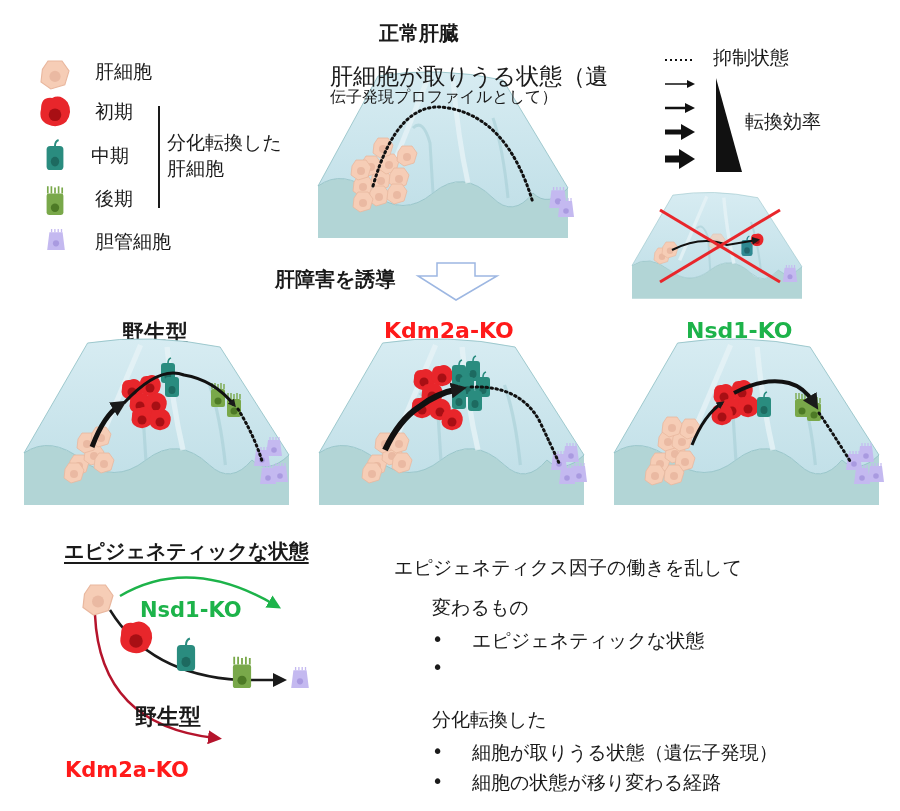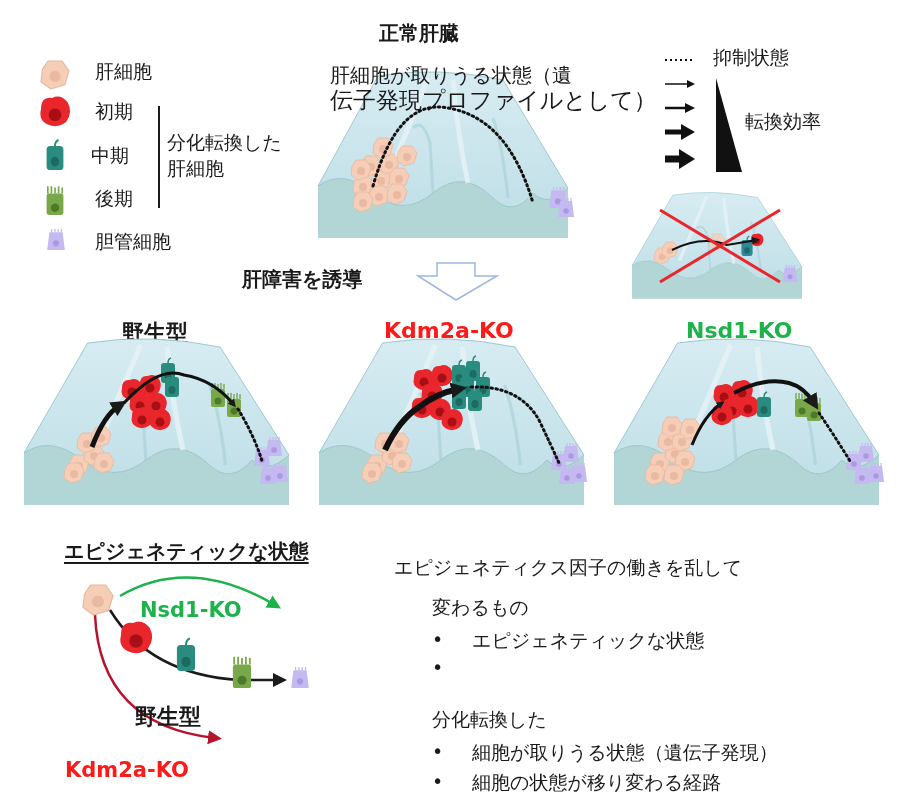--- a/index.html
+++ b/index.html
@@ -119,22 +119,22 @@
     <use href="#hep" transform="translate(34,8)"></use>
       <use href="#hep" transform="translate(-2,-16)"></use>
       <use href="#hep" transform="translate(44,-30)"></use>
     <use href="#hep" transform="translate(20,-38)"></use>
       <use href="#hep" transform="translate(0,16)"></use>
   </g>
   <path d="M85,108 Q110,20 160,30 Q220,40 245,125" stroke="#111" stroke-width="3" stroke-dasharray="1.5,3.5" stroke-linecap="round" fill="none" transform="translate(-30,10) scale(1)"></path>
   <use href="#purple" transform="translate(240,130) scale(1.1)"></use>
   <use href="#purple" transform="translate(248,140) scale(1)"></use>
 </svg>
-<div class="abs txt" style="left:330px;top:63px;font-size:20px">肝細胞が取りうる状態（遺</div>
-<div class="abs txt" style="left:330px;top:87px;font-size:23px">伝子発現プロファイルとして）</div>
+<div class="abs txt" style="left:330px;top:63px;font-size:23px">肝細胞が取りうる状態（遺</div>
+<div class="abs txt" style="left:330px;top:87px;font-size:16px">伝子発現プロファイルとして）</div>
 
 <div>
   <svg style="left:665px;top:57px" width="32" height="6">
     <line x1="0" y1="3" x2="30" y2="3" stroke="#111" stroke-width="2" stroke-dasharray="2,3"></line>
   </svg>
   <div class="abs txt" style="left:713px;top:46px">抑制状態</div>
 
   <svg style="left:665px;top:78px" width="32" height="12">
     <line x1="0" y1="6" x2="24" y2="6" stroke="#111" stroke-width="1.5"></line>
       <path d="M22,2 L30,6 L22,10Z" fill="#111"></path>
@@ -167,21 +167,21 @@
       <use href="#teal" transform="translate(85,-2) scale(0.8)" style="filter:hue-rotate(15deg)"></use>
       <use href="#red" transform="translate(95,-10) scale(0.6)"></use>
       <use href="#purple" transform="translate(128,24) scale(0.9)"></use>
     </g>
     <path d="M40,60 Q70,45 95,55 L125,50" stroke="#111" stroke-width="2" fill="none" marker-end="url(#arrBlack)"></path>
     <line x1="28" y1="20" x2="148" y2="92" stroke="#e8262b" stroke-width="3"></line>
     <line x1="148" y1="20" x2="28" y2="92" stroke="#e8262b" stroke-width="3"></line>
   </svg>
 </div>
 
-<div class="abs title" style="left:242px;top:266px">肝障害を誘導</div>
+<div class="abs title" style="left:275px;top:266px">肝障害を誘導</div>
 <svg style="left:417px;top:262px" width="84" height="40">
   <path d="M20,1 L58,1 L58,14 L80,14 L39,38 L1,14 L20,14Z" fill="#ffffff" stroke="#9db7e2" stroke-width="1.5"></path>
 </svg>
 
 <div class="abs title" style="left:122px;top:318px;font-size:22px">野生型</div>
 <svg style="left:24px;top:335px" width="265" height="175">
   <g transform="scale(1.06,1)">
       <use href="#landscape"></use>
     </g>
   <g transform="translate(55,130)">

